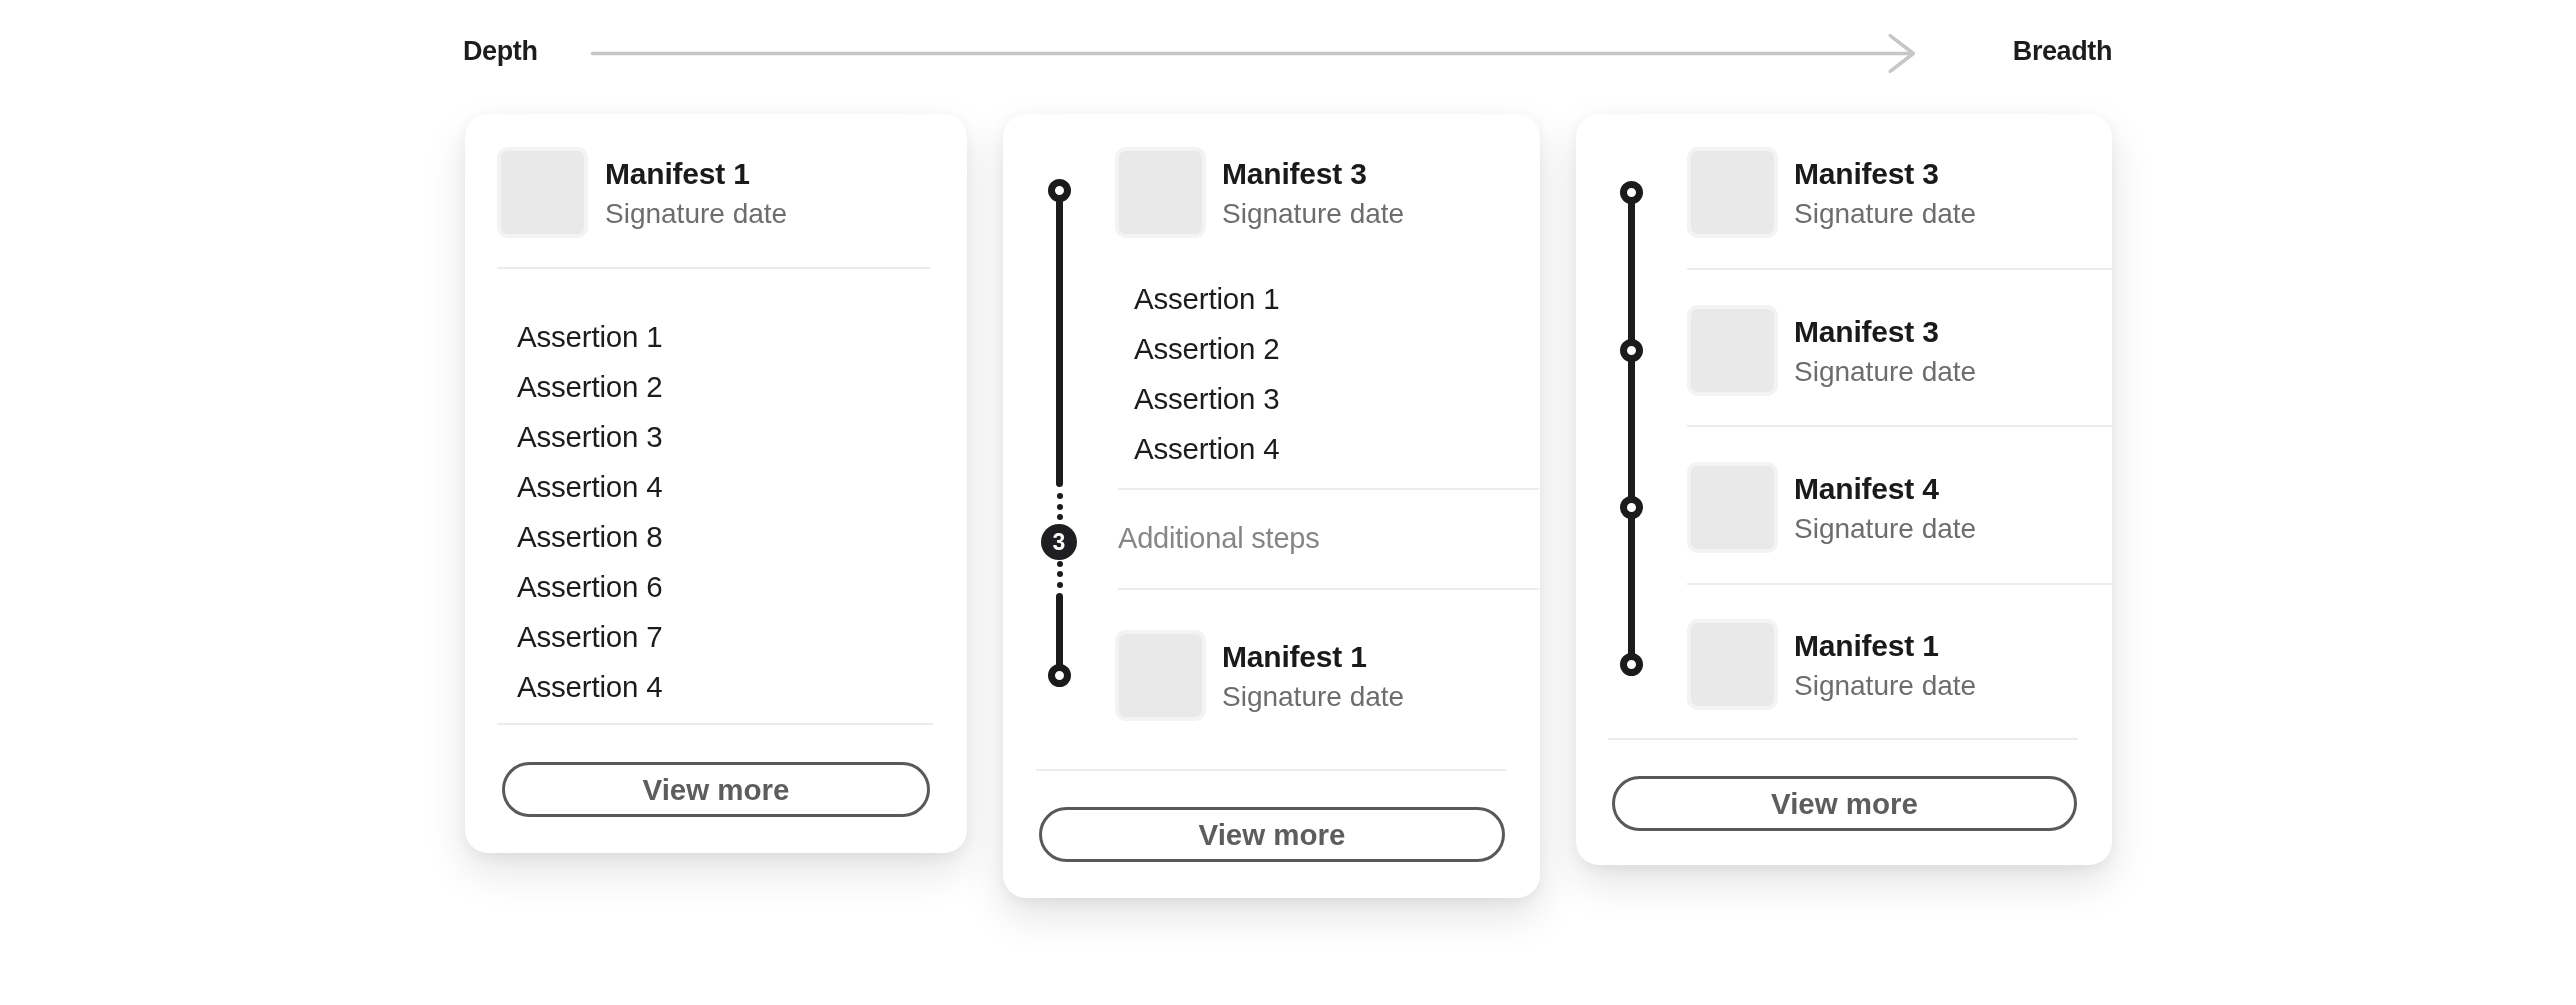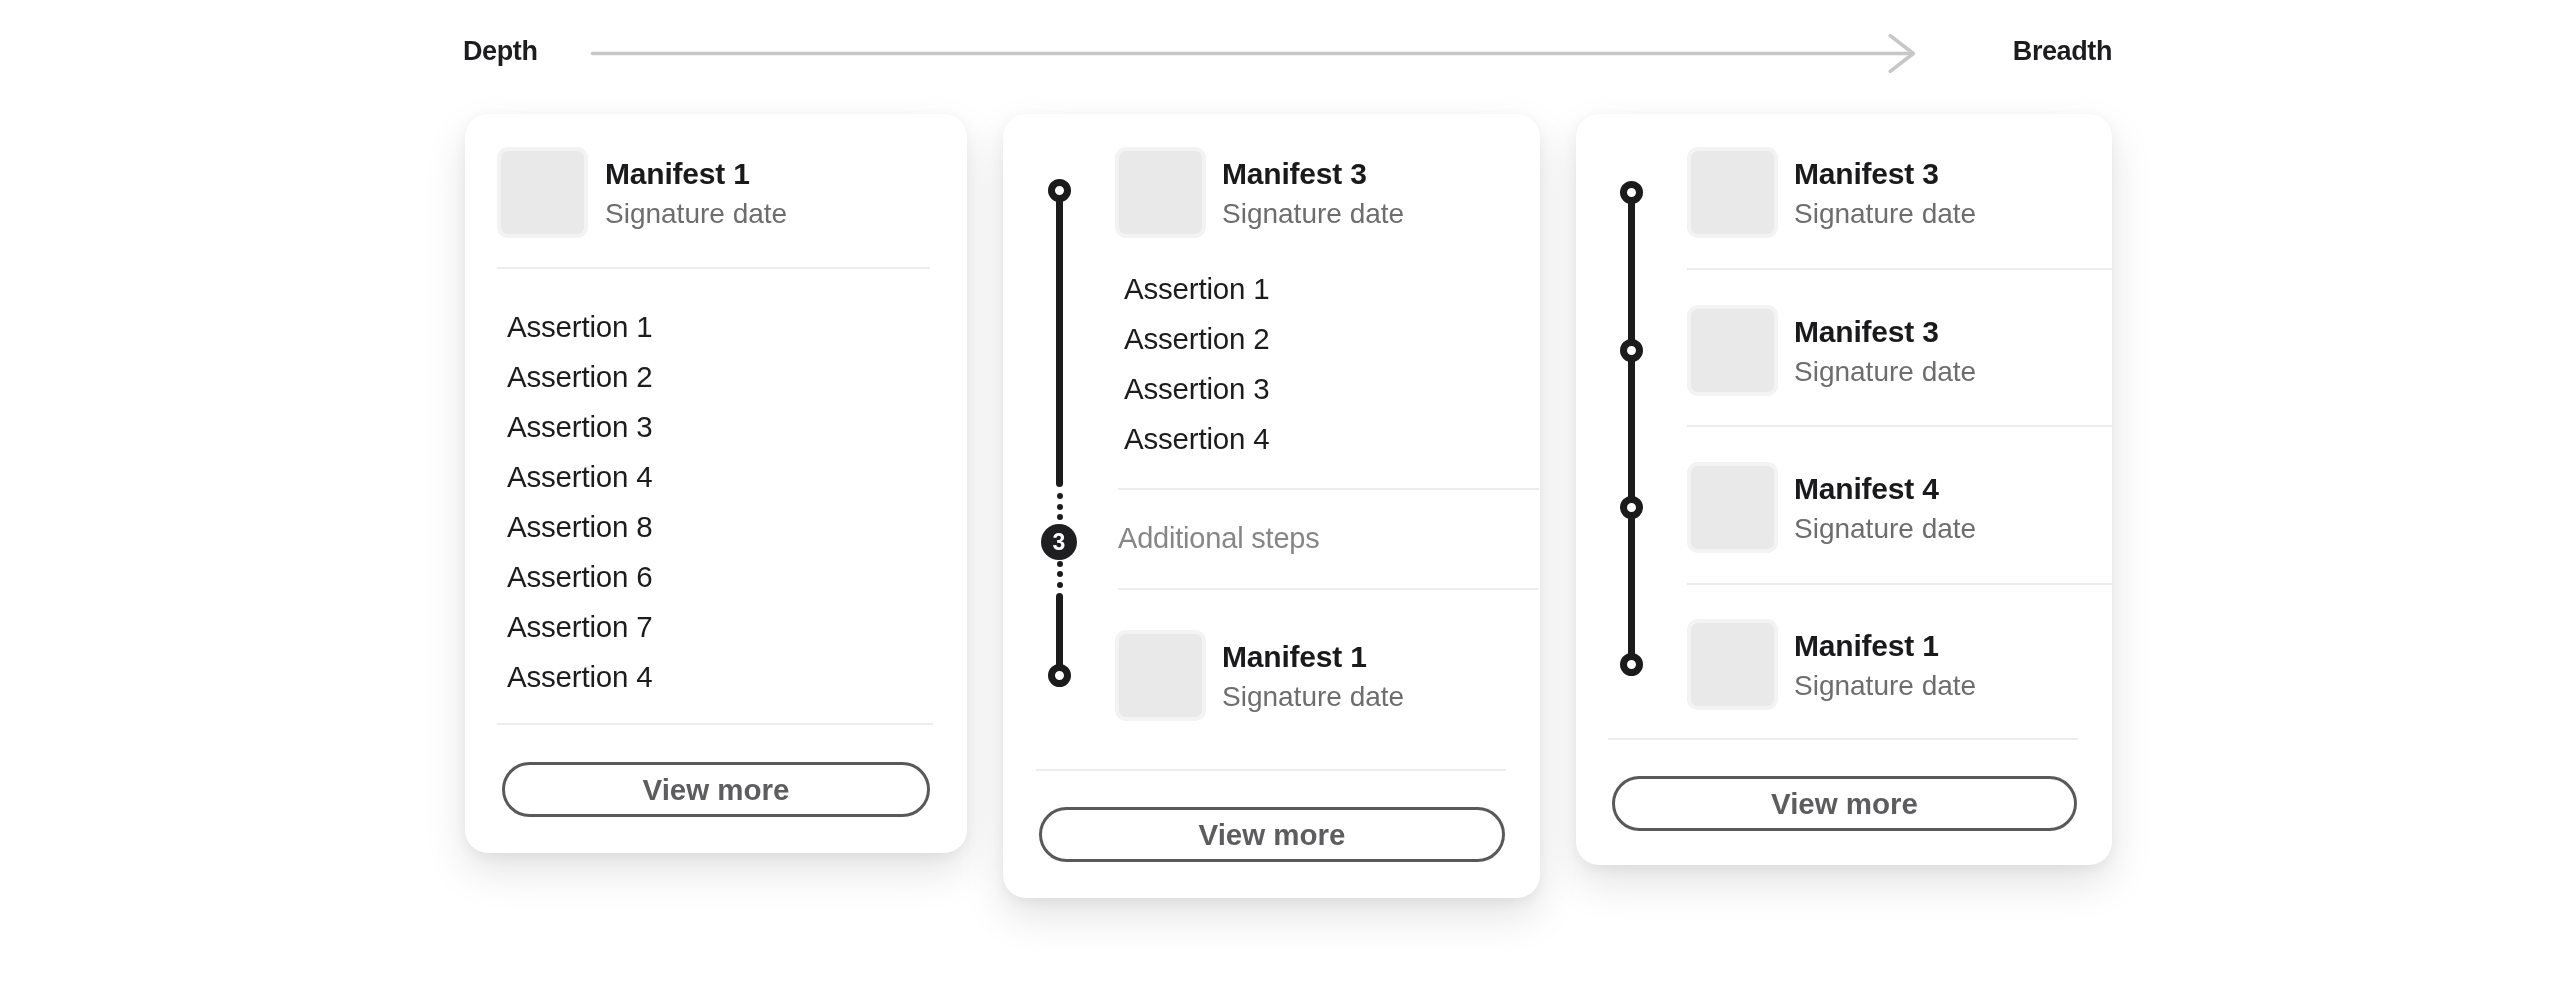--- a/index.html
+++ b/index.html
@@ -32,21 +32,21 @@
   }
   .entry-text{
     position:absolute;height:91px;display:flex;flex-direction:column;
     justify-content:center;gap:8px;white-space:nowrap;
   }
   .entry-title{font-size:30px;font-weight:600;color:#1a1a1c;line-height:34px;letter-spacing:-0.2px;}
   .entry-sub{font-size:28px;font-weight:400;color:#6d6d6d;line-height:30px;}
 
   .divider{position:absolute;height:1.8px;background:#ececec;}
 
-  .assertions{position:absolute;margin:6px;padding:0;list-style:none;}
+  .assertions{position:absolute;margin:16px;padding:0;list-style:none;}
   .assertions li{
     font-size:29.5px;color:#1c1c1e;line-height:50px;white-space:nowrap;
     letter-spacing:-0.2px;
   }
   #mc-assertions li{line-height:50px;}
 
   .muted-label{
     position:absolute;font-size:29px;color:#868686;line-height:41px;
     white-space:nowrap;letter-spacing:-0.2px;
   }

